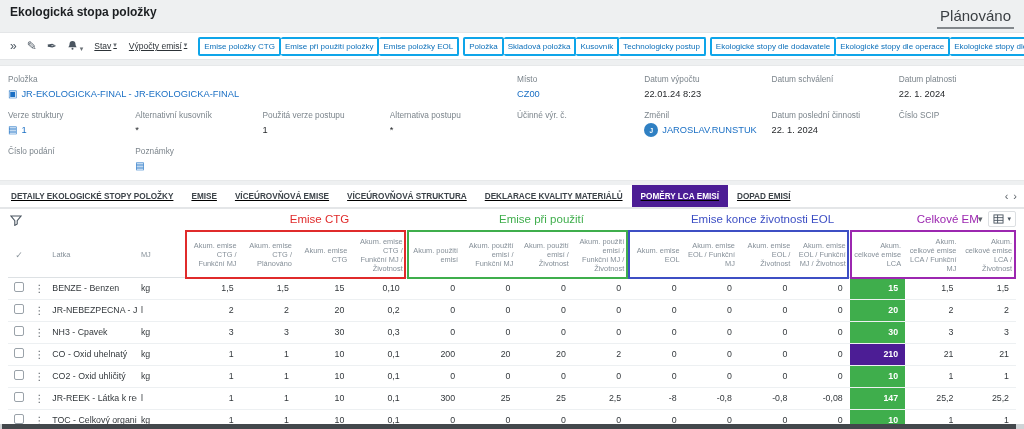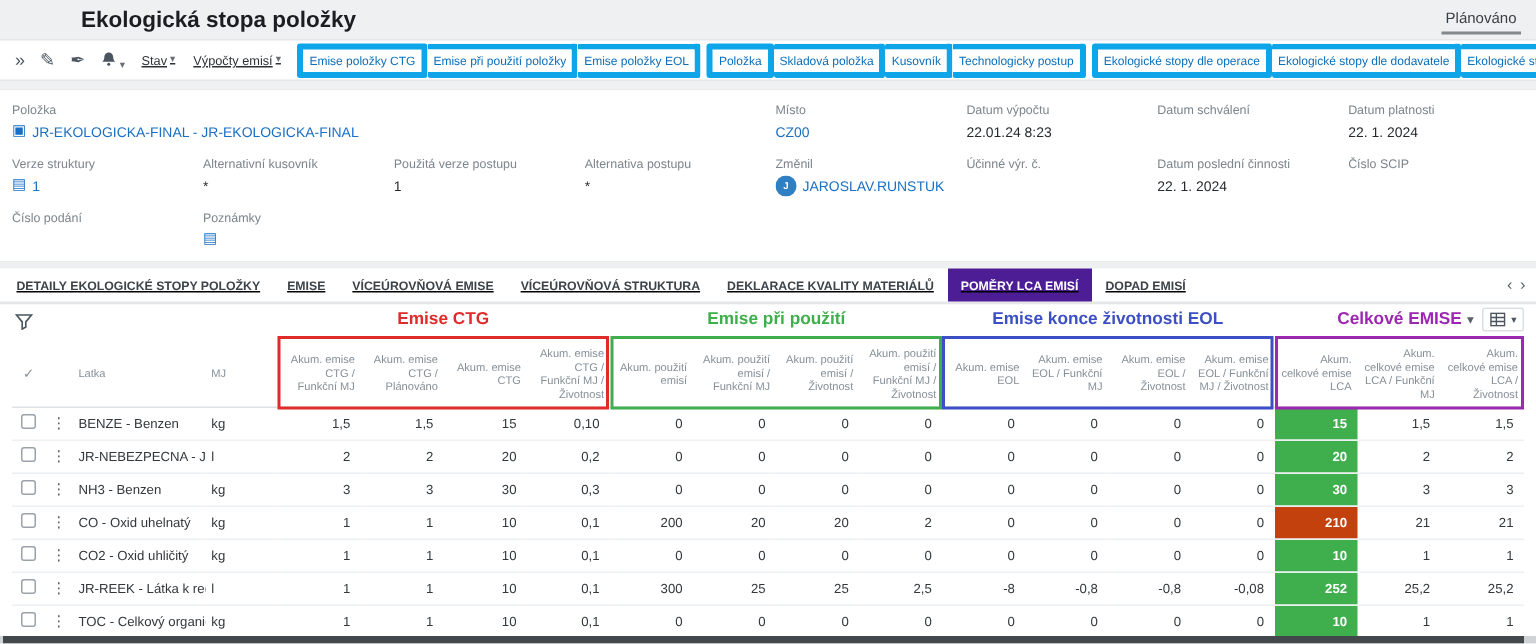--- a/index.html
+++ b/index.html
@@ -1,31 +1,31 @@
 <!DOCTYPE html>
 <html><head>
 <meta charset="utf-8">
 <style>
   * { margin:0; padding:0; box-sizing:border-box; }
   html,body { width:1024px; height:429px; overflow:hidden; background:#eef0f1;
     font-family:"Liberation Sans", sans-serif; }
   .app { display:flex; flex-direction:column; height:100%; }
 
   .page-header { display:flex; justify-content:space-between; padding:5px 10px 3px; }
-  h1 { font-size:15px; color:#1b1e21;margin-left:44px; }
-  .status { font-size:10px; color:#3a3f43; margin-top:2px; border-bottom:2px solid #83888c; padding:0 3px 3px; }
+  h1 { font-size:12px; color:#1b1e21; }
+  .status { font-size:15px; color:#3a3f43; margin-top:2px; border-bottom:2px solid #83888c; padding:0 3px 3px; }
 
   .toolbar { display:flex; align-items:center; background:#fff; border-top:1px solid #e4e6e8;
     border-bottom:1px solid #e4e6e8; padding:2px 6px; gap:2px; height:28px; overflow:hidden; }
   .icon-btn { background:none; border:none; color:#4a5560; font-size:12px; padding:1px 4px; cursor:pointer; flex-shrink:0; line-height:1; }
   .caret { font-size:7px; color:#6a7076; margin-left:2px; }
   .dd-btn { background:none; border:none; font-size:8.5px; color:#2c3237; padding:2px 5px; display:flex; align-items:flex-start; flex-shrink:0; cursor:pointer;text-decoration:underline; }
   .tb-groups { display:flex; gap:4px; margin-left:4px; }
   .btn-group { display:flex; }
-  .tb-btn { font-size:8px; color:#0b6fba; background:#fff; border:4px solid #0ea5e9; padding:3px 4px;
+  .tb-btn { font-size:8px; color:#0b6fba; background:#fff; border:2px solid #0ea5e9; padding:3px 4px;
     white-space:nowrap; flex-shrink:0; border-radius:2px; cursor:pointer; }
   .btn-group .tb-btn + .tb-btn { border-left:none; }
 
   .form-card { background:#fff; margin-top:5px; padding:8px 8px 7px; border-top:1px solid #e7e9ea; border-bottom:1px solid #e7e9ea; }
   .form-grid { display:grid; grid-template-columns:repeat(8,1fr); column-gap:10px; row-gap:9px; }
   .field.wide { grid-column:span 4; }
   .field .label { font-size:8.3px; color:#7c858c; margin-bottom:3px; white-space:nowrap; overflow:hidden; }
   .field .value { font-size:9.3px; color:#26292c; display:flex; align-items:center; gap:4px; min-height:14px; white-space:nowrap; overflow:hidden; }
   .field .value.link { color:#1a6fc4; }
   .mini-icon { font-size:10px; color:#1a6fc4; line-height:1; }
@@ -34,21 +34,21 @@
 
   .tabs { display:flex; align-items:stretch; background:#fff; margin-top:4px; border-bottom:2px solid #e4e6e8; height:24px; padding:0 2px; }
   .tabs-list { display:flex;text-decoration:underline; }
   .tab { font-size:8.2px; font-weight:bold; color:#3c4349; padding:0 9px; display:flex; align-items:center; white-space:nowrap; cursor:pointer; }
   .tab.active { background:#4c1d95; color:#fff; }
   .tab-arrows { margin-left:auto; display:flex; align-items:center; gap:5px; color:#5a6167; font-size:11px; padding-right:5px; }
 
   .table-wrap { background:#fff; position:relative; flex:1; padding:0 8px; overflow:hidden; }
   .anno-bar { height:24px; position:relative; display:flex; align-items:center; }
   .funnel { padding-left:2px; }
-  .anno-label { position:absolute; top:4px; transform:translateX(-50%); font-size:11.5px; font-weight:bold; white-space:nowrap; z-index:6; }
+  .anno-label { position:absolute; top:4px; transform:translateX(-50%); font-size:11.5px; font-weight:normal; white-space:nowrap; z-index:6;margin-left:24px; }
   .view-controls { position:absolute; right:0; top:2px; display:flex; align-items:center; gap:6px; z-index:7; background:#fff; }
   .vc-caret { color:#5a6167; font-size:9px; cursor:pointer; }
   .grid-btn { border:1px solid #dcdfe2; background:#fff; display:flex; align-items:center; gap:3px; padding:2px 4px; border-radius:2px; color:#4a5560; cursor:pointer; font-size:7px; }
   .group-box { position:absolute; border:2px solid; pointer-events:none; z-index:5; }
 
   table { width:100%; border-collapse:collapse; table-layout:fixed; }
   thead th { font-size:7.4px; font-weight:normal; color:#858f98; text-align:right; vertical-align:middle;
     padding:2px 4px; height:44px; border-bottom:1px solid #dde1e4; overflow:hidden; }
   thead th.la { text-align:left; }
   thead th.sel { text-align:center; font-size:9px; color:#8b949c; }
@@ -97,22 +97,22 @@
           <button class="tb-btn">Emise při použití položky</button>
           <button class="tb-btn">Emise položky EOL</button>
         </div>
         <div class="btn-group">
           <button class="tb-btn">Položka</button>
           <button class="tb-btn">Skladová položka</button>
           <button class="tb-btn">Kusovník</button>
           <button class="tb-btn">Technologicky postup</button>
         </div>
         <div class="btn-group">
+          <button class="tb-btn">Ekologické stopy dle dodavatele</button>
           <button class="tb-btn">Ekologické stopy dle operace</button>
-          <button class="tb-btn">Ekologické stopy dle dodavatele</button>
           <button class="tb-btn">Ekologické stopy dle dopravy</button>
         </div>
       </div>
 
   </div>
 
   <section class="form-card">
     <div id="form-grid" class="form-grid">
         <div class="field wide">
           <div class="label">Položka</div>
@@ -164,30 +164,30 @@
             <span>1</span>
           </div>
         </div>
         <div class="field">
           <div class="label">Alternativa postupu</div>
           <div class="value">
             <span>*</span>
           </div>
         </div>
         <div class="field">
+          <div class="label">Účinné výr. č.</div>
+          <div class="value">
+            <span></span>
+          </div>
+        </div>
+        <div class="field">
           <div class="label">Změnil</div>
           <div class="value link">
             <span class="avatar" style="background: rgb(47, 128, 195);">J</span>
             <span>JAROSLAV.RUNSTUK</span>
-          </div>
-        </div>
-        <div class="field">
-          <div class="label">Účinné výr. č.</div>
-          <div class="value">
-            <span></span>
           </div>
         </div>
         <div class="field">
           <div class="label">Datum poslední činnosti</div>
           <div class="value">
             <span>22. 1. 2024</span>
           </div>
         </div>
         <div class="field">
           <div class="label">Číslo SCIP</div>
@@ -335,21 +335,21 @@
             <td class="num">0</td>
             <td class="num">0</td>
             <td class="num">0</td>
             <td class="num hl" style="background: rgb(63, 174, 76);">20</td>
             <td class="num">2</td>
             <td class="num">2</td>
           </tr>
           <tr>
             <td class="sel"><span class="cb"></span></td>
             <td class="kb">⋮</td>
-            <td>NH3 - Benzen</td>
+            <td>NH3 - Cpavek</td>
             <td>kg</td>
             <td class="num">3</td>
             <td class="num">3</td>
             <td class="num">30</td>
             <td class="num">0,3</td>
             <td class="num">0</td>
             <td class="num">0</td>
             <td class="num">0</td>
             <td class="num">0</td>
             <td class="num">0</td>
@@ -370,21 +370,21 @@
             <td class="num">10</td>
             <td class="num">0,1</td>
             <td class="num">200</td>
             <td class="num">20</td>
             <td class="num">20</td>
             <td class="num">2</td>
             <td class="num">0</td>
             <td class="num">0</td>
             <td class="num">0</td>
             <td class="num">0</td>
-            <td class="num hl" style="background: #c2410c;">210</td>
+            <td class="num hl" style="background: #4c1d95;">210</td>
             <td class="num">21</td>
             <td class="num">21</td>
           </tr>
           <tr>
             <td class="sel"><span class="cb"></span></td>
             <td class="kb">⋮</td>
             <td>CO2 - Oxid uhličitý</td>
             <td>kg</td>
             <td class="num">1</td>
             <td class="num">1</td>
@@ -412,21 +412,21 @@
             <td class="num">10</td>
             <td class="num">0,1</td>
             <td class="num">300</td>
             <td class="num">25</td>
             <td class="num">25</td>
             <td class="num">2,5</td>
             <td class="num">-8</td>
             <td class="num">-0,8</td>
             <td class="num">-0,8</td>
             <td class="num">-0,08</td>
-            <td class="num hl" style="background: rgb(63, 174, 76);">252</td>
+            <td class="num hl" style="background: rgb(63, 174, 76);">147</td>
             <td class="num">25,2</td>
             <td class="num">25,2</td>
           </tr>
           <tr>
             <td class="sel"><span class="cb"></span></td>
             <td class="kb">⋮</td>
             <td>TOC - Celkový organický u</td>
             <td>kg</td>
             <td class="num">1</td>
             <td class="num">1</td>

